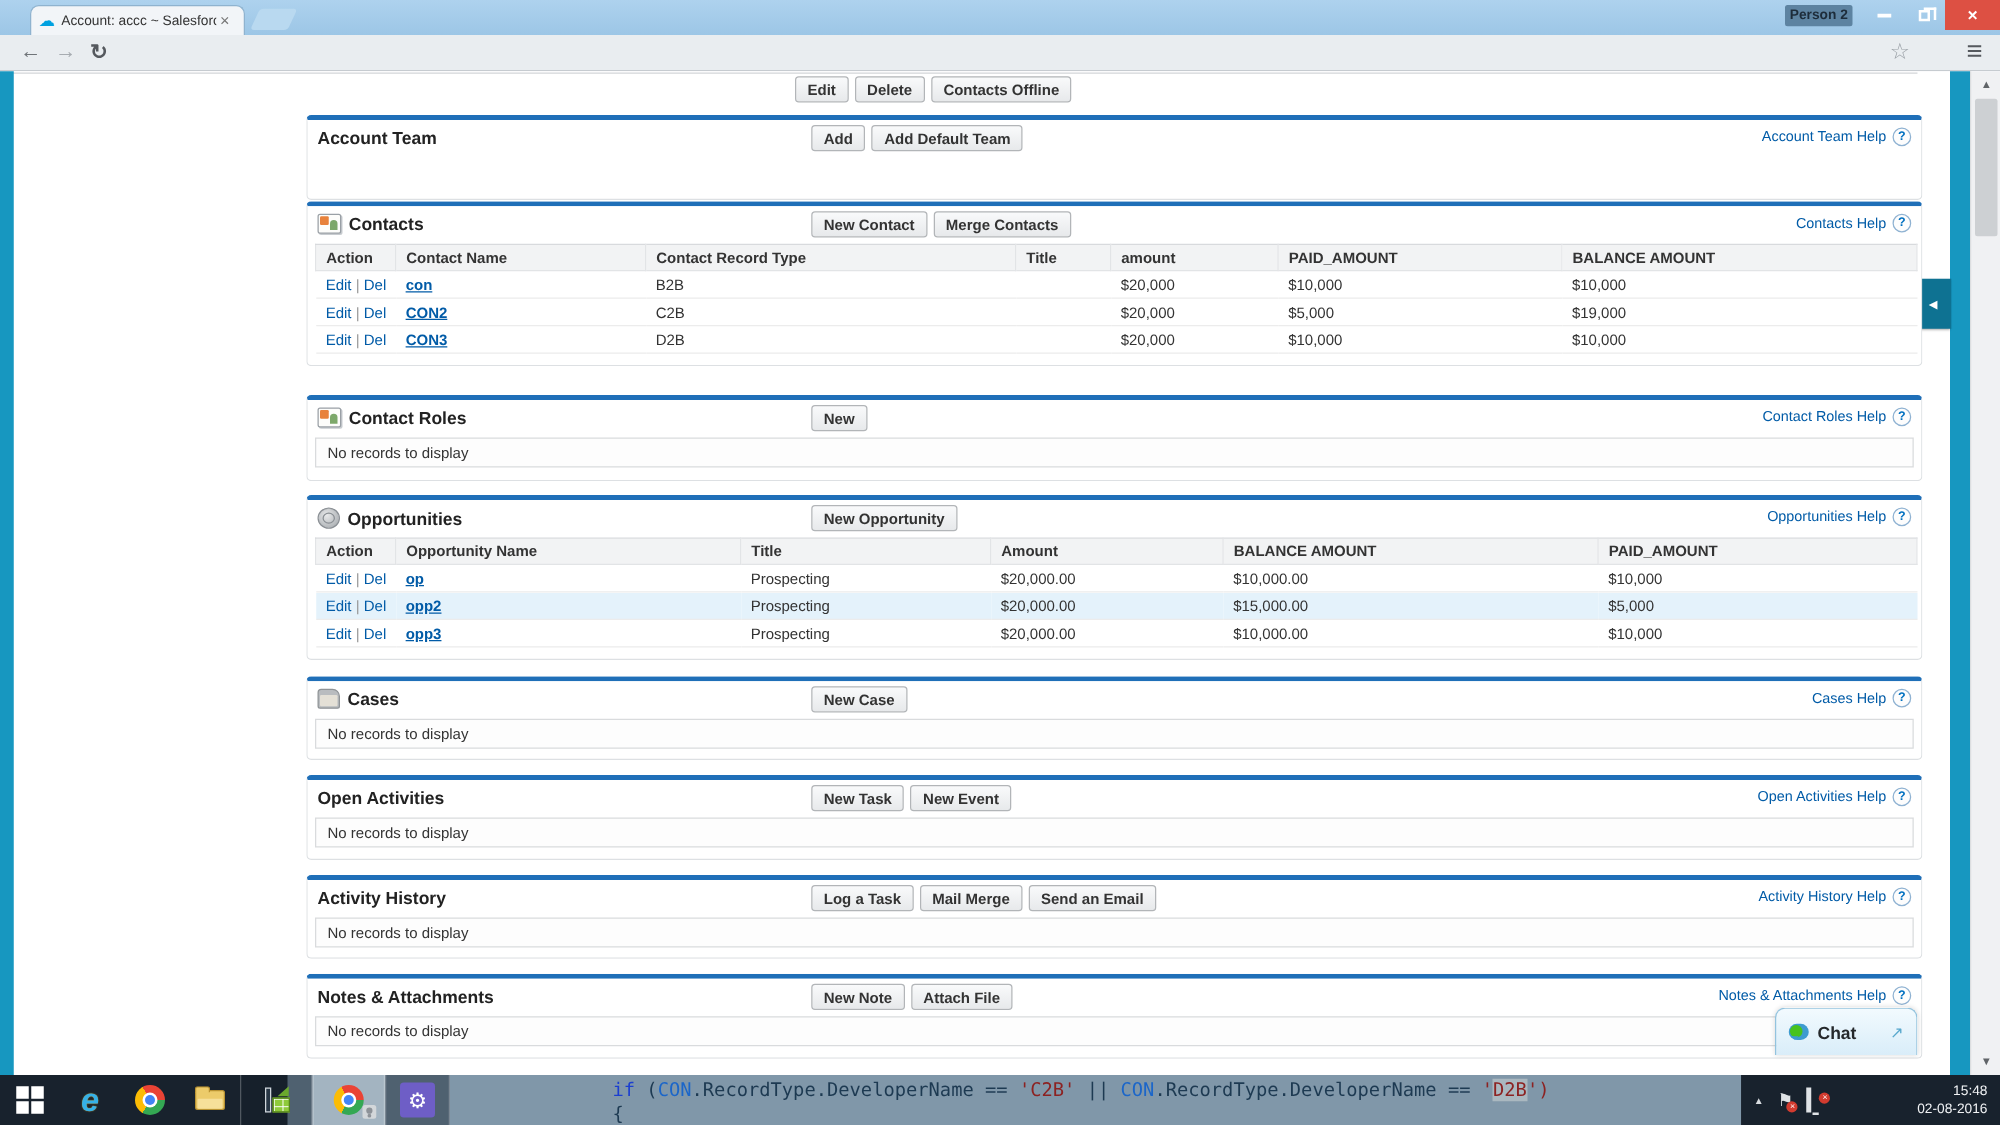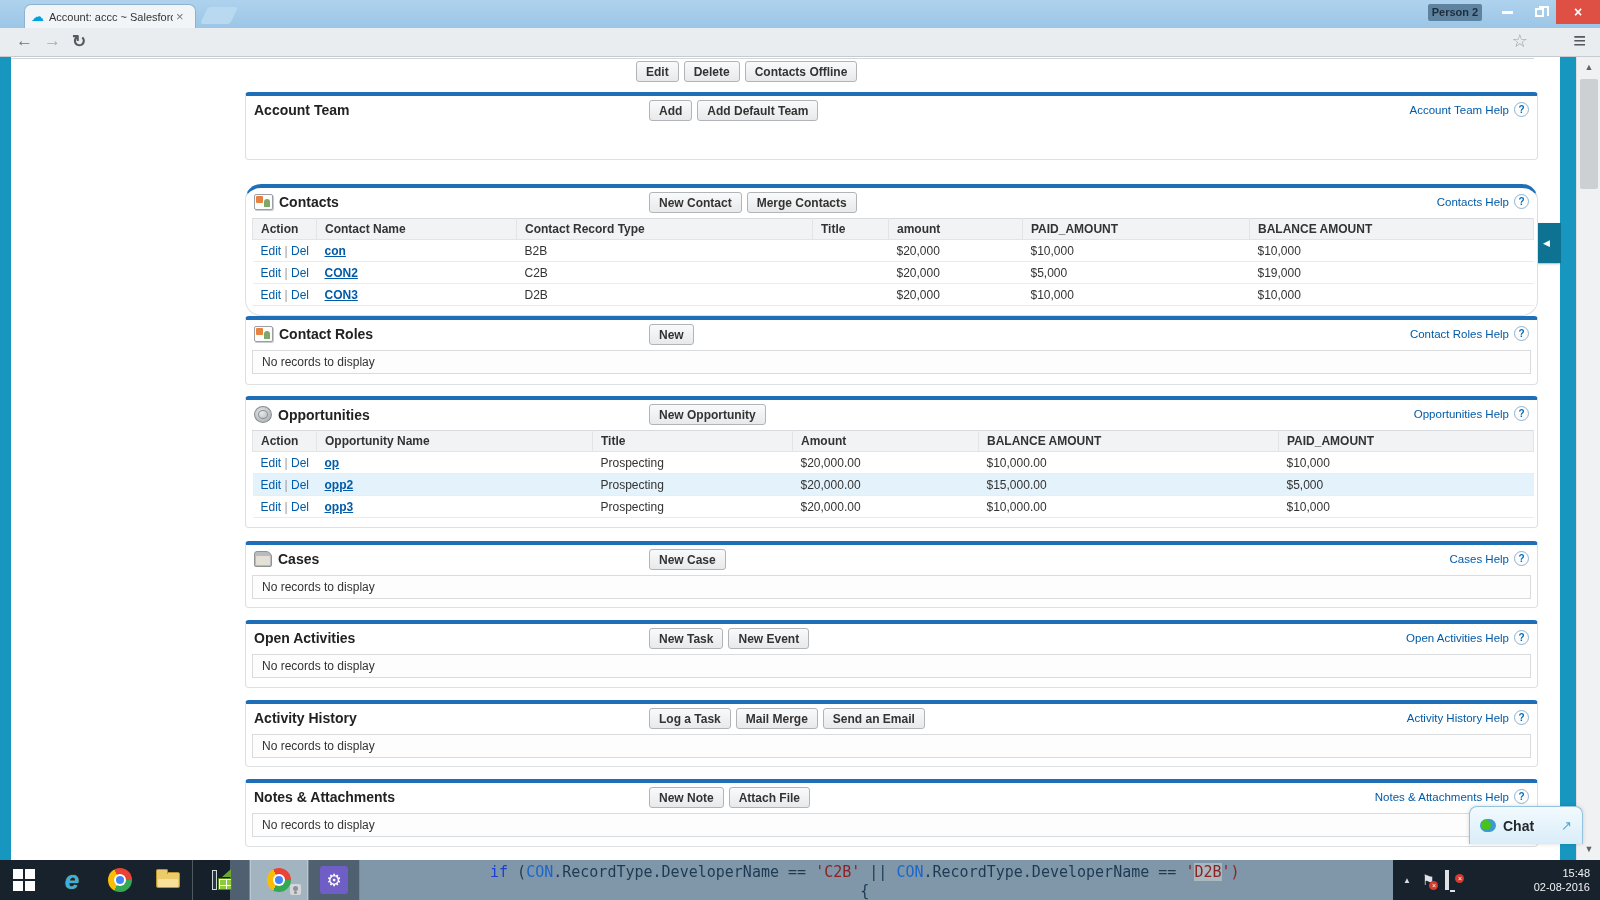--- a/index.html
+++ b/index.html
@@ -86,32 +86,32 @@
   .sf-table th { background:#f2f3f4; border:1px solid #e2e4e6; border-top:1px solid #d8dadd;
     font-weight:bold; color:#333; text-align:left; padding:3px 8px; height:21px; white-space:nowrap; overflow:hidden; }
   .sf-table td { border-bottom:1px solid #ececec; padding:3px 8px; height:22px; color:#333; white-space:nowrap; overflow:hidden; }
   .sf-table th.num, .sf-table td.num { text-align:left; }
   .sf-table tr.hl td { background:#e4f2fb; }
   a.action-link { color:#015ba7; text-decoration:none; }
   a.rec-link { color:#015ba7; text-decoration:underline; font-weight:bold; }
   .pipe { color:#999; }
 
   
-  .chat-widget { position:absolute; left:1469px; top:749px; width:114px; height:38px;
+  .chat-widget { position:absolute; left:1420px; top:749px; width:114px; height:38px;
     background:linear-gradient(#f2fafe,#d9edf9); border:1px solid #93c3de; border-bottom:none;
     border-radius:8px 8px 0 0; box-shadow:0 0 4px rgba(0,0,0,.15); display:flex; align-items:center; padding:0 10px; gap:7px; }
   .chat-bubble { position:relative; width:16px; height:13px; background:#3d9bd0; border-radius:7px; }
   .chat-bubble::after { content:""; position:absolute; left:2px; bottom:-3px; border:3px solid transparent; border-top-color:#3d9bd0; }
   .chat-bubble i { position:absolute; left:1px; top:1px; width:10px; height:10px; background:#47c31c; border-radius:50%; }
   .chat-label { font-size:14px; font-weight:bold; color:#25282b; flex:1; }
   .chat-arrow { font-size:13px; color:#58a8cd; }
 
   
   .taskbar { position:absolute; left:0; top:860px; width:1600px; height:40px; background:#18222d; }
-  .tb-mid { position:absolute; left:230px; top:0; width:1163px; height:40px; background:#8097a9;text-align:center; }
+  .tb-mid { position:absolute; left:230px; top:0; width:1163px; height:40px; background:#8097a9; }
   .tb-code { position:absolute; left:260px; top:3px; font-family:"DejaVu Sans Mono", monospace;
     font-size:15px; line-height:19px; white-space:pre; color:#1d3a52; }
   .tb-code .kw { color:#1b3fd0; } .tb-code .ty { color:#1b66c9; } .tb-code .st { color:#8c2222; }
   .tb-code .sel { background:#aab8c0; }
   .tb-icons { position:absolute; left:0; top:0; height:40px; display:flex; align-items:center; }
   .tb-btn { width:48px; height:40px; display:flex; align-items:center; justify-content:center; position:relative; }
   .tb-btn.raised { background:rgba(20,30,42,.45); border-left:1px solid rgba(255,255,255,.25); border-right:1px solid rgba(255,255,255,.25); }
   .tb-btn.active { background:rgba(255,255,255,.28); }
   .start-grid { display:grid; grid-template-columns:10px 10px; grid-template-rows:10px 10px; gap:2px; }
   .start-grid i { background:#fff; }
@@ -203,21 +203,21 @@
           <button class="sf-btn">Add</button>
           <button class="sf-btn">Add Default Team</button>
         </div>
         <div class="help-wrap">
           <a class="help-link" href="#">Account Team Help</a>
           <span class="help-q">?</span>
         </div>
       </div>
     </div>
 
-    <div class="section" style="top:127px;height:132px;border-radius:16px;">
+    <div class="section" style="top:104px;height:132px;">
       <div class="sec-head">
         <div class="sec-title-wrap">
           <span class="sec-icon card-ic">
               <i class="or"></i>
               <i class="gr"></i>
             </span>
           <span class="sec-title">Contacts</span>
         </div>
         <div class="btn-group">
           <button class="sf-btn">New Contact</button>

